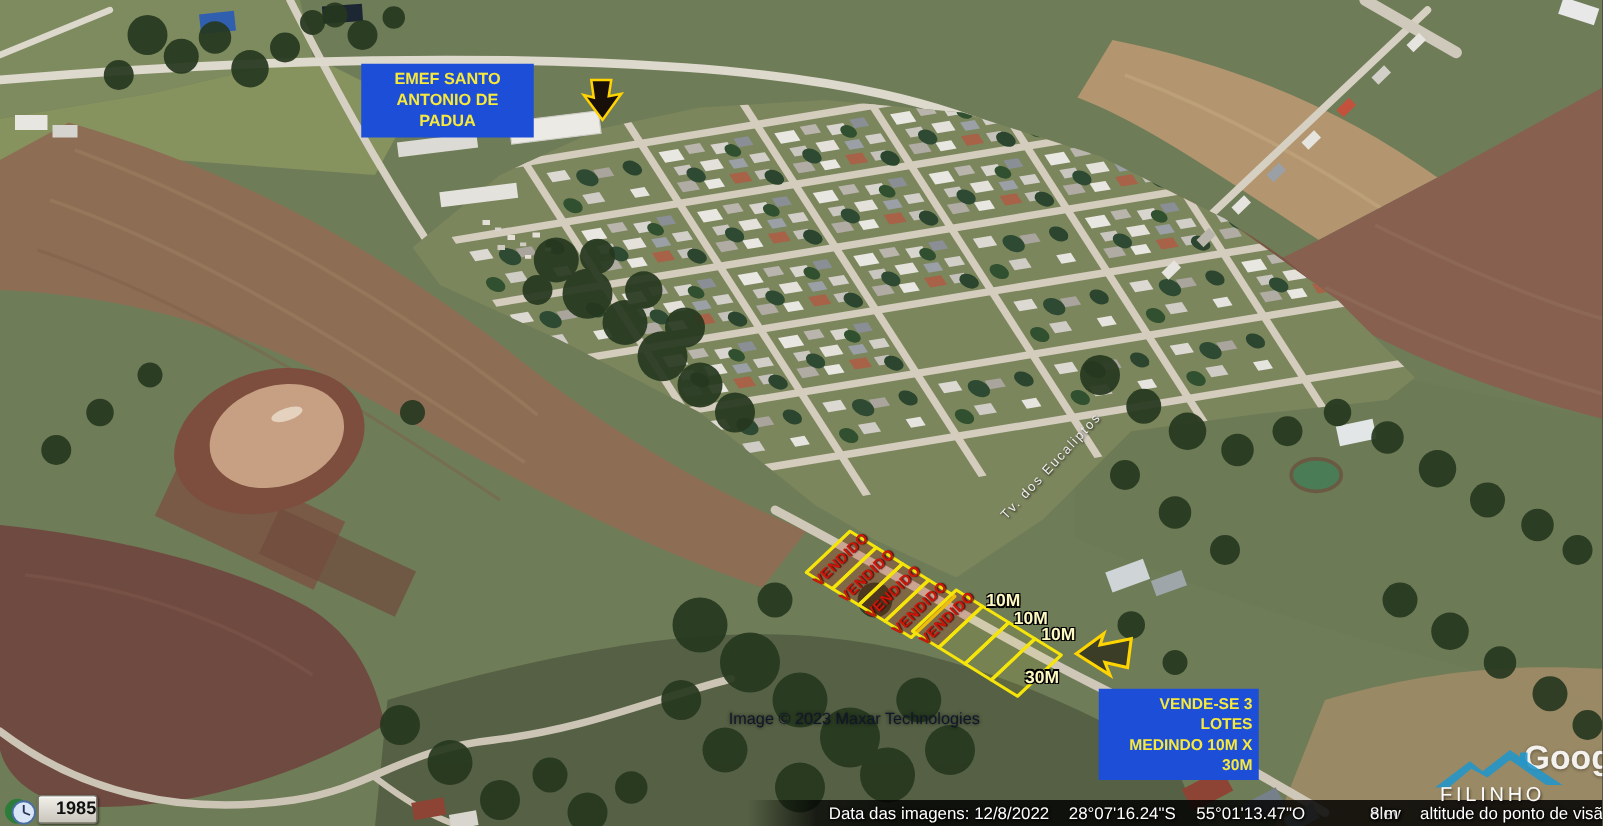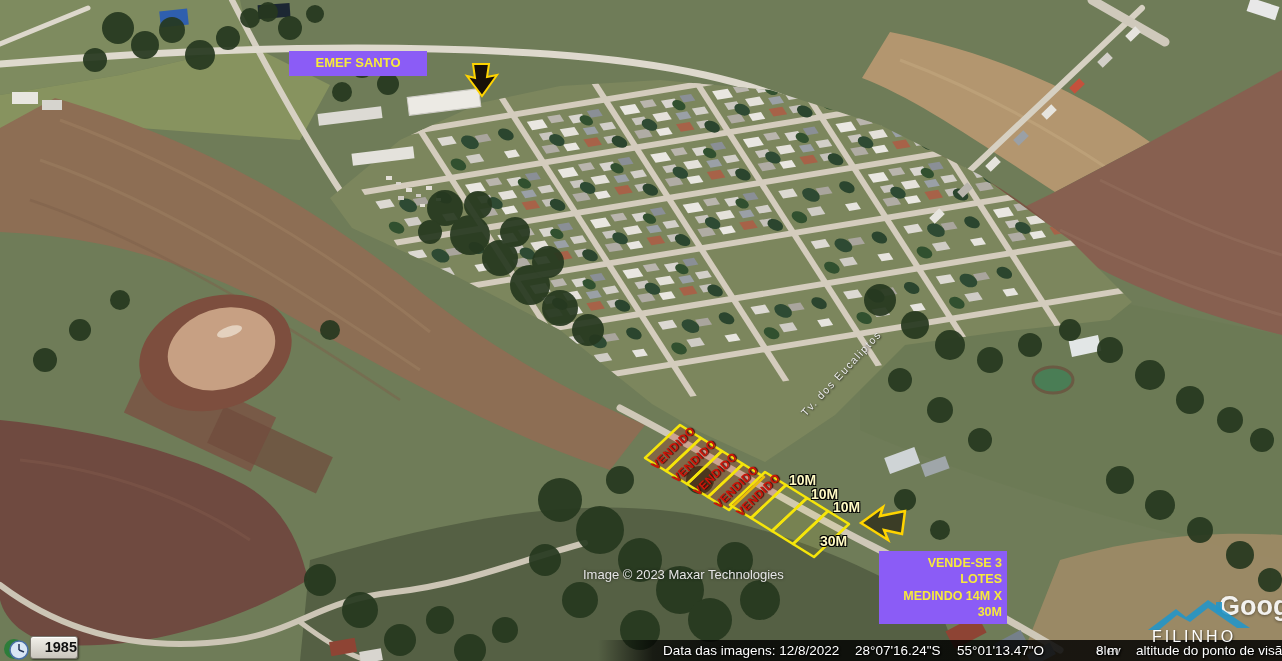--- a/index.html
+++ b/index.html
@@ -4,38 +4,38 @@
 <style>
   html,body{margin:0;padding:0;background:#222;}
   #stage{position:relative;width:1282px;height:661px;overflow:hidden;
          font-family:"Liberation Sans",sans-serif;background:#6f7c58;}
   #stage svg{display:block;}
   #map-svg{position:absolute;left:0;top:0;z-index:0;}
   #bar-shade{position:absolute;left:598px;top:640px;width:684px;height:21px;z-index:1;
              background:linear-gradient(90deg,rgba(0,0,0,0),rgba(0,0,0,.72) 55px,rgba(0,0,0,.82) 120px,rgba(0,0,0,.85));}
   #overlay-svg{position:absolute;left:0;top:0;z-index:3;pointer-events:none;}
 
-  .ann-box{position:absolute;z-index:4;background:#8b5cf6;color:#f7e93c;
+  .ann-box{position:absolute;z-index:4;background:#1d4ed8;color:#f7e93c;
            font-weight:bold;text-align:center;padding:4px 5px;line-height:1.3;}
   #school-label{left:289px;top:51px;width:128px;font-size:13px;}
   #sale-label{left:879px;top:551px;width:118px;font-size:12.5px;text-align:right;}
 
   .meas{position:absolute;z-index:4;color:#fef9c3;font-weight:bold;font-size:14px;
         text-shadow:1px 1px 0 #000,-1px -1px 0 #000,1px -1px 0 #000,-1px 1px 0 #000;}
   #meas-1{left:789px;top:472px;} #meas-2{left:811px;top:486px;}
   #meas-3{left:833px;top:499px;} #meas-4{left:820px;top:533px;}
 
   .vendido{position:absolute;z-index:4;color:#cf1408;font-weight:bold;font-size:11.5px;
            letter-spacing:.5px;transform:translate(-50%,-50%) rotate(-44deg);
            text-shadow:1px 1px 1px rgba(70,0,0,.85);white-space:nowrap;}
 
   #street-label{position:absolute;z-index:2;left:841px;top:373px;color:#ededed;font-size:10.5px;
                 letter-spacing:1.5px;transform:translate(-50%,-50%) rotate(-47deg);white-space:nowrap;
                 text-shadow:0 1px 2px rgba(0,0,0,.9);}
-  #credit{position:absolute;z-index:4;left:583px;top:567px;color:#e5e5e5;font-size:13px;
+  #credit{position:absolute;z-index:4;left:583px;top:567px;color:#0f172a;font-size:13px;
           text-shadow:0 0 3px rgba(0,0,0,.7);}
 
   .bar-item{position:absolute;z-index:5;top:643px;color:#fff;font-size:13.5px;white-space:nowrap;
             text-shadow:1px 1px 2px #000,0 0 2px #000;}
   #bar-date{left:663px;} #bar-lat{left:855px;} #bar-lon{left:957px;}
   #bar-elev{left:1048px;margin-left:48px;} #bar-elev-val{left:1096px;} #bar-alt{left:1136px;}
 
   #history-button{position:absolute;z-index:5;left:30px;top:636px;width:46px;height:21px;
                   background:linear-gradient(#f2f0ea,#c9c5bd);border:1px solid #7a776f;
                   border-radius:3px;box-shadow:inset 0 1px 0 #fff,1px 1px 2px rgba(0,0,0,.5);
@@ -307,24 +307,25 @@
       <polygon points="793,544 814,557 849,524 828,511" fill="rgba(255,235,0,0.06)"></polygon>
     </g>
     <polygon points="473,64 489,64 487,77 497,75 482,96 467,76 475,78" fill="#181008" stroke="#ffd400" stroke-width="2"></polygon>
     <polygon points="861,523 883,507 880,516 905,511 902,534 884,530 888,540" fill="rgba(25,20,5,0.6)" stroke="#ffd400" stroke-width="2.5"></polygon>
   </svg>
 
   <div id="street-label">Tv. dos Eucaliptos</div>
 
   <div id="school-label" class="ann-box">
     <div>EMEF SANTO</div>
+    <div>ANTONIO DE PADUA</div>
   </div>
   <div id="sale-label" class="ann-box">
     <div>VENDE-SE 3 LOTES</div>
-    <div>MEDINDO 14M  X</div>
+    <div>MEDINDO 10M  X</div>
     <div>30M</div>
   </div>
 
   <div class="vendido" style="left:673px;top:448px;">VENDIDO</div>
   <div class="vendido" style="left:694px;top:461px;">VENDIDO</div>
   <div class="vendido" style="left:715px;top:474px;">VENDIDO</div>
   <div class="vendido" style="left:736px;top:487px;">VENDIDO</div>
   <div class="vendido" style="left:758px;top:495px;">VENDIDO</div>
 
   <div id="meas-1" class="meas">10M</div>

